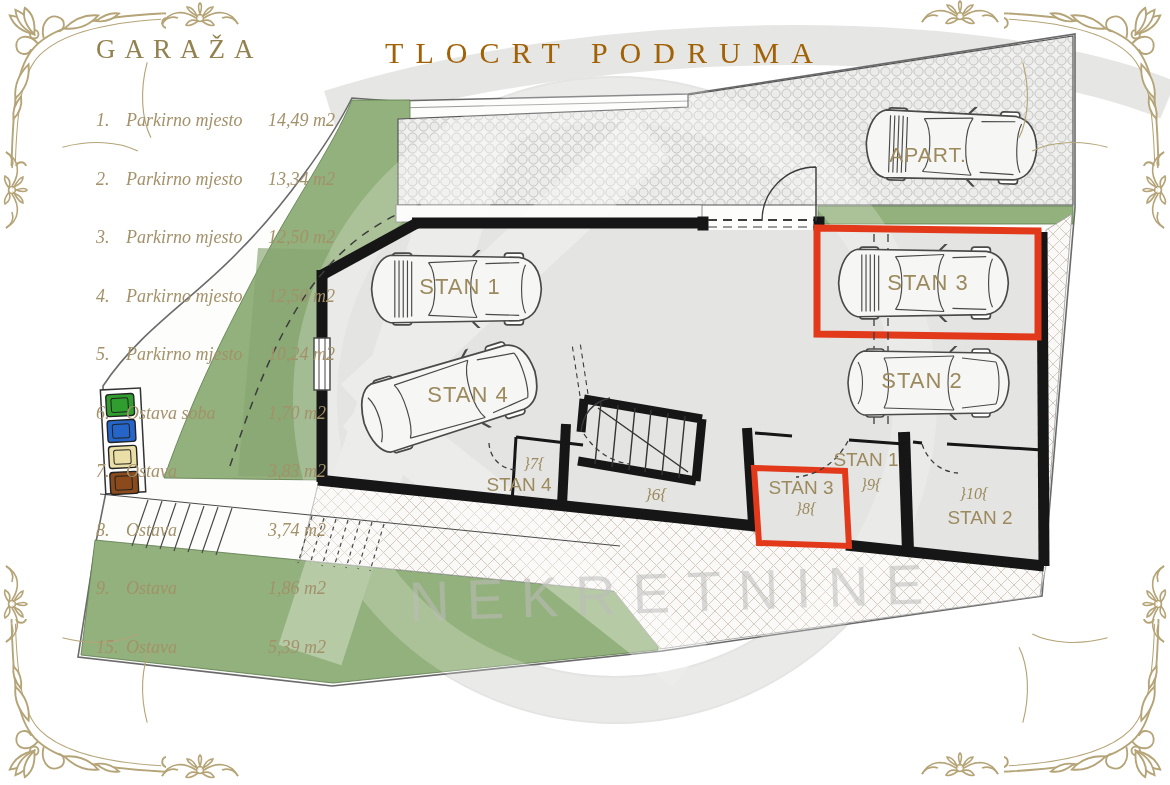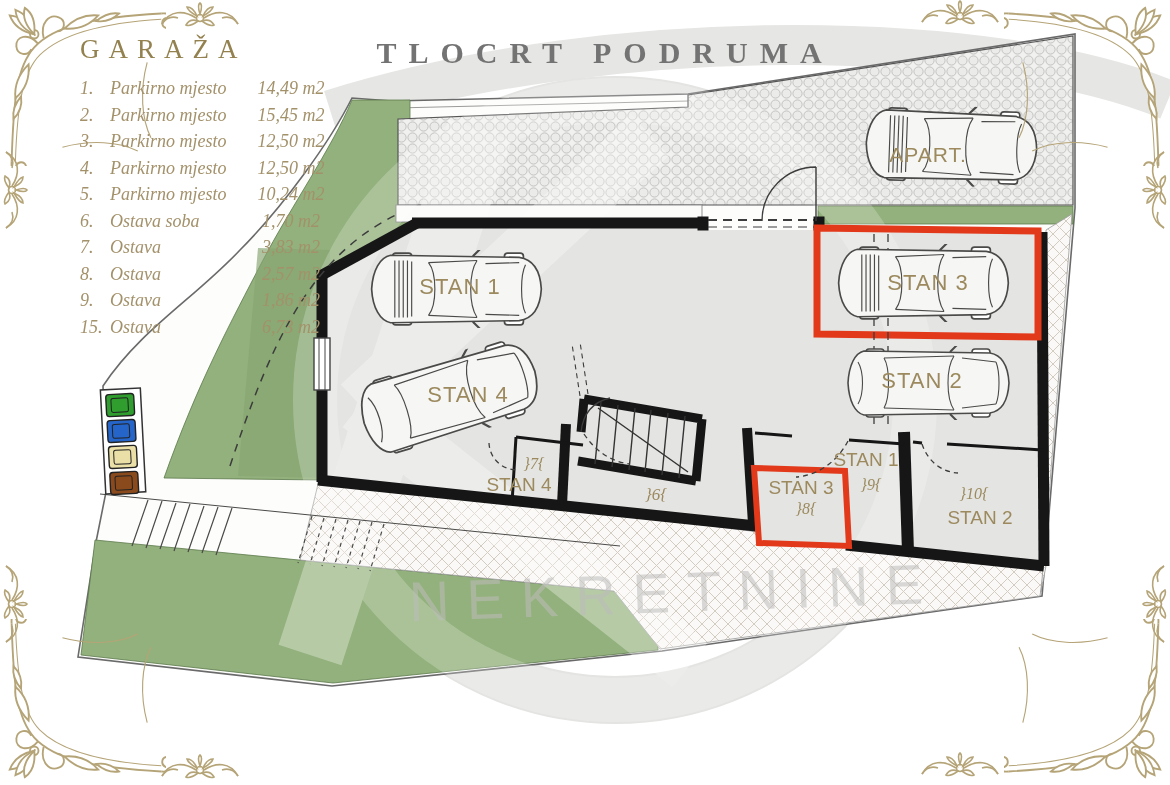--- a/index.html
+++ b/index.html
@@ -1,29 +1,29 @@
 <!DOCTYPE html>
 <html><head>
 <meta charset="utf-8">
 <style>
   html,body{margin:0;padding:0;background:#ffffff;}
   .stage{position:relative;width:1170px;height:785px;background:#fff;overflow:hidden;
          font-family:"Liberation Serif", serif;}
   .plan-svg{position:absolute;left:0;top:0;width:1170px;height:785px;}
   .page-title{position:absolute;left:330px;top:36px;width:550px;text-align:center;
     font-family:"Liberation Serif", serif;font-size:30px;letter-spacing:12px;
-    color:#737373;font-weight:700;}
-  .legend{position:absolute;left:80px;top:34px;width:250px;color:#a3916a;}
+    color:#a16207;font-weight:400;}
+  .legend{position:absolute;left:96px;top:34px;width:250px;color:#a3916a;}
   .legend-title{font-family:"Liberation Serif", serif;font-size:27px;letter-spacing:9px;
     color:#93824f;margin:0 0 10px 0;font-weight:400;}
   .lrow{display:grid;grid-template-columns:30px 136px auto;align-items:baseline;
     font-family:"Liberation Serif", serif;font-style:italic;font-size:18px;line-height:26.5px;
     color:#a3916a;}
   .lrow .num{text-align:left;}
-  .lrow .area{text-align:center;padding-left:6px;white-space:nowrap;}
+  .lrow .area{text-align:left;padding-left:6px;white-space:nowrap;margin-top:32px;}
   svg text{font-family:"Liberation Sans", sans-serif;}
   svg text.scriptnum{font-family:"Liberation Serif", serif;font-style:italic;}
 </style>
 </head>
 <body>
 
 <div class="stage">
 
   <svg class="plan-svg" viewBox="0 0 1170 785">
     <defs>
@@ -277,21 +277,21 @@
   <div class="legend">
     <div class="legend-title">GARAŽA</div>
     <div class="lrow">
         <span class="num">1.</span>
         <span class="lbl">Parkirno mjesto</span>
         <span class="area">14,49 m2</span>
       </div>
     <div class="lrow">
         <span class="num">2.</span>
         <span class="lbl">Parkirno mjesto</span>
-        <span class="area">15,45 m2</span>
+        <span class="area">13,34 m2</span>
       </div>
     <div class="lrow">
         <span class="num">3.</span>
         <span class="lbl">Parkirno mjesto</span>
         <span class="area">12,50 m2</span>
       </div>
     <div class="lrow">
         <span class="num">4.</span>
         <span class="lbl">Parkirno mjesto</span>
         <span class="area">12,50 m2</span>
@@ -307,27 +307,27 @@
         <span class="area">1,70 m2</span>
       </div>
     <div class="lrow">
         <span class="num">7.</span>
         <span class="lbl">Ostava</span>
         <span class="area">3,83 m2</span>
       </div>
     <div class="lrow">
         <span class="num">8.</span>
         <span class="lbl">Ostava</span>
-        <span class="area">2,57 m2</span>
+        <span class="area">3,74 m2</span>
       </div>
     <div class="lrow">
         <span class="num">9.</span>
         <span class="lbl">Ostava</span>
         <span class="area">1,86 m2</span>
       </div>
     <div class="lrow">
         <span class="num">15.</span>
         <span class="lbl">Ostava</span>
-        <span class="area">6,73 m2</span>
+        <span class="area">5,39 m2</span>
       </div>
   </div>
 
 </div>
 
 </body></html>

